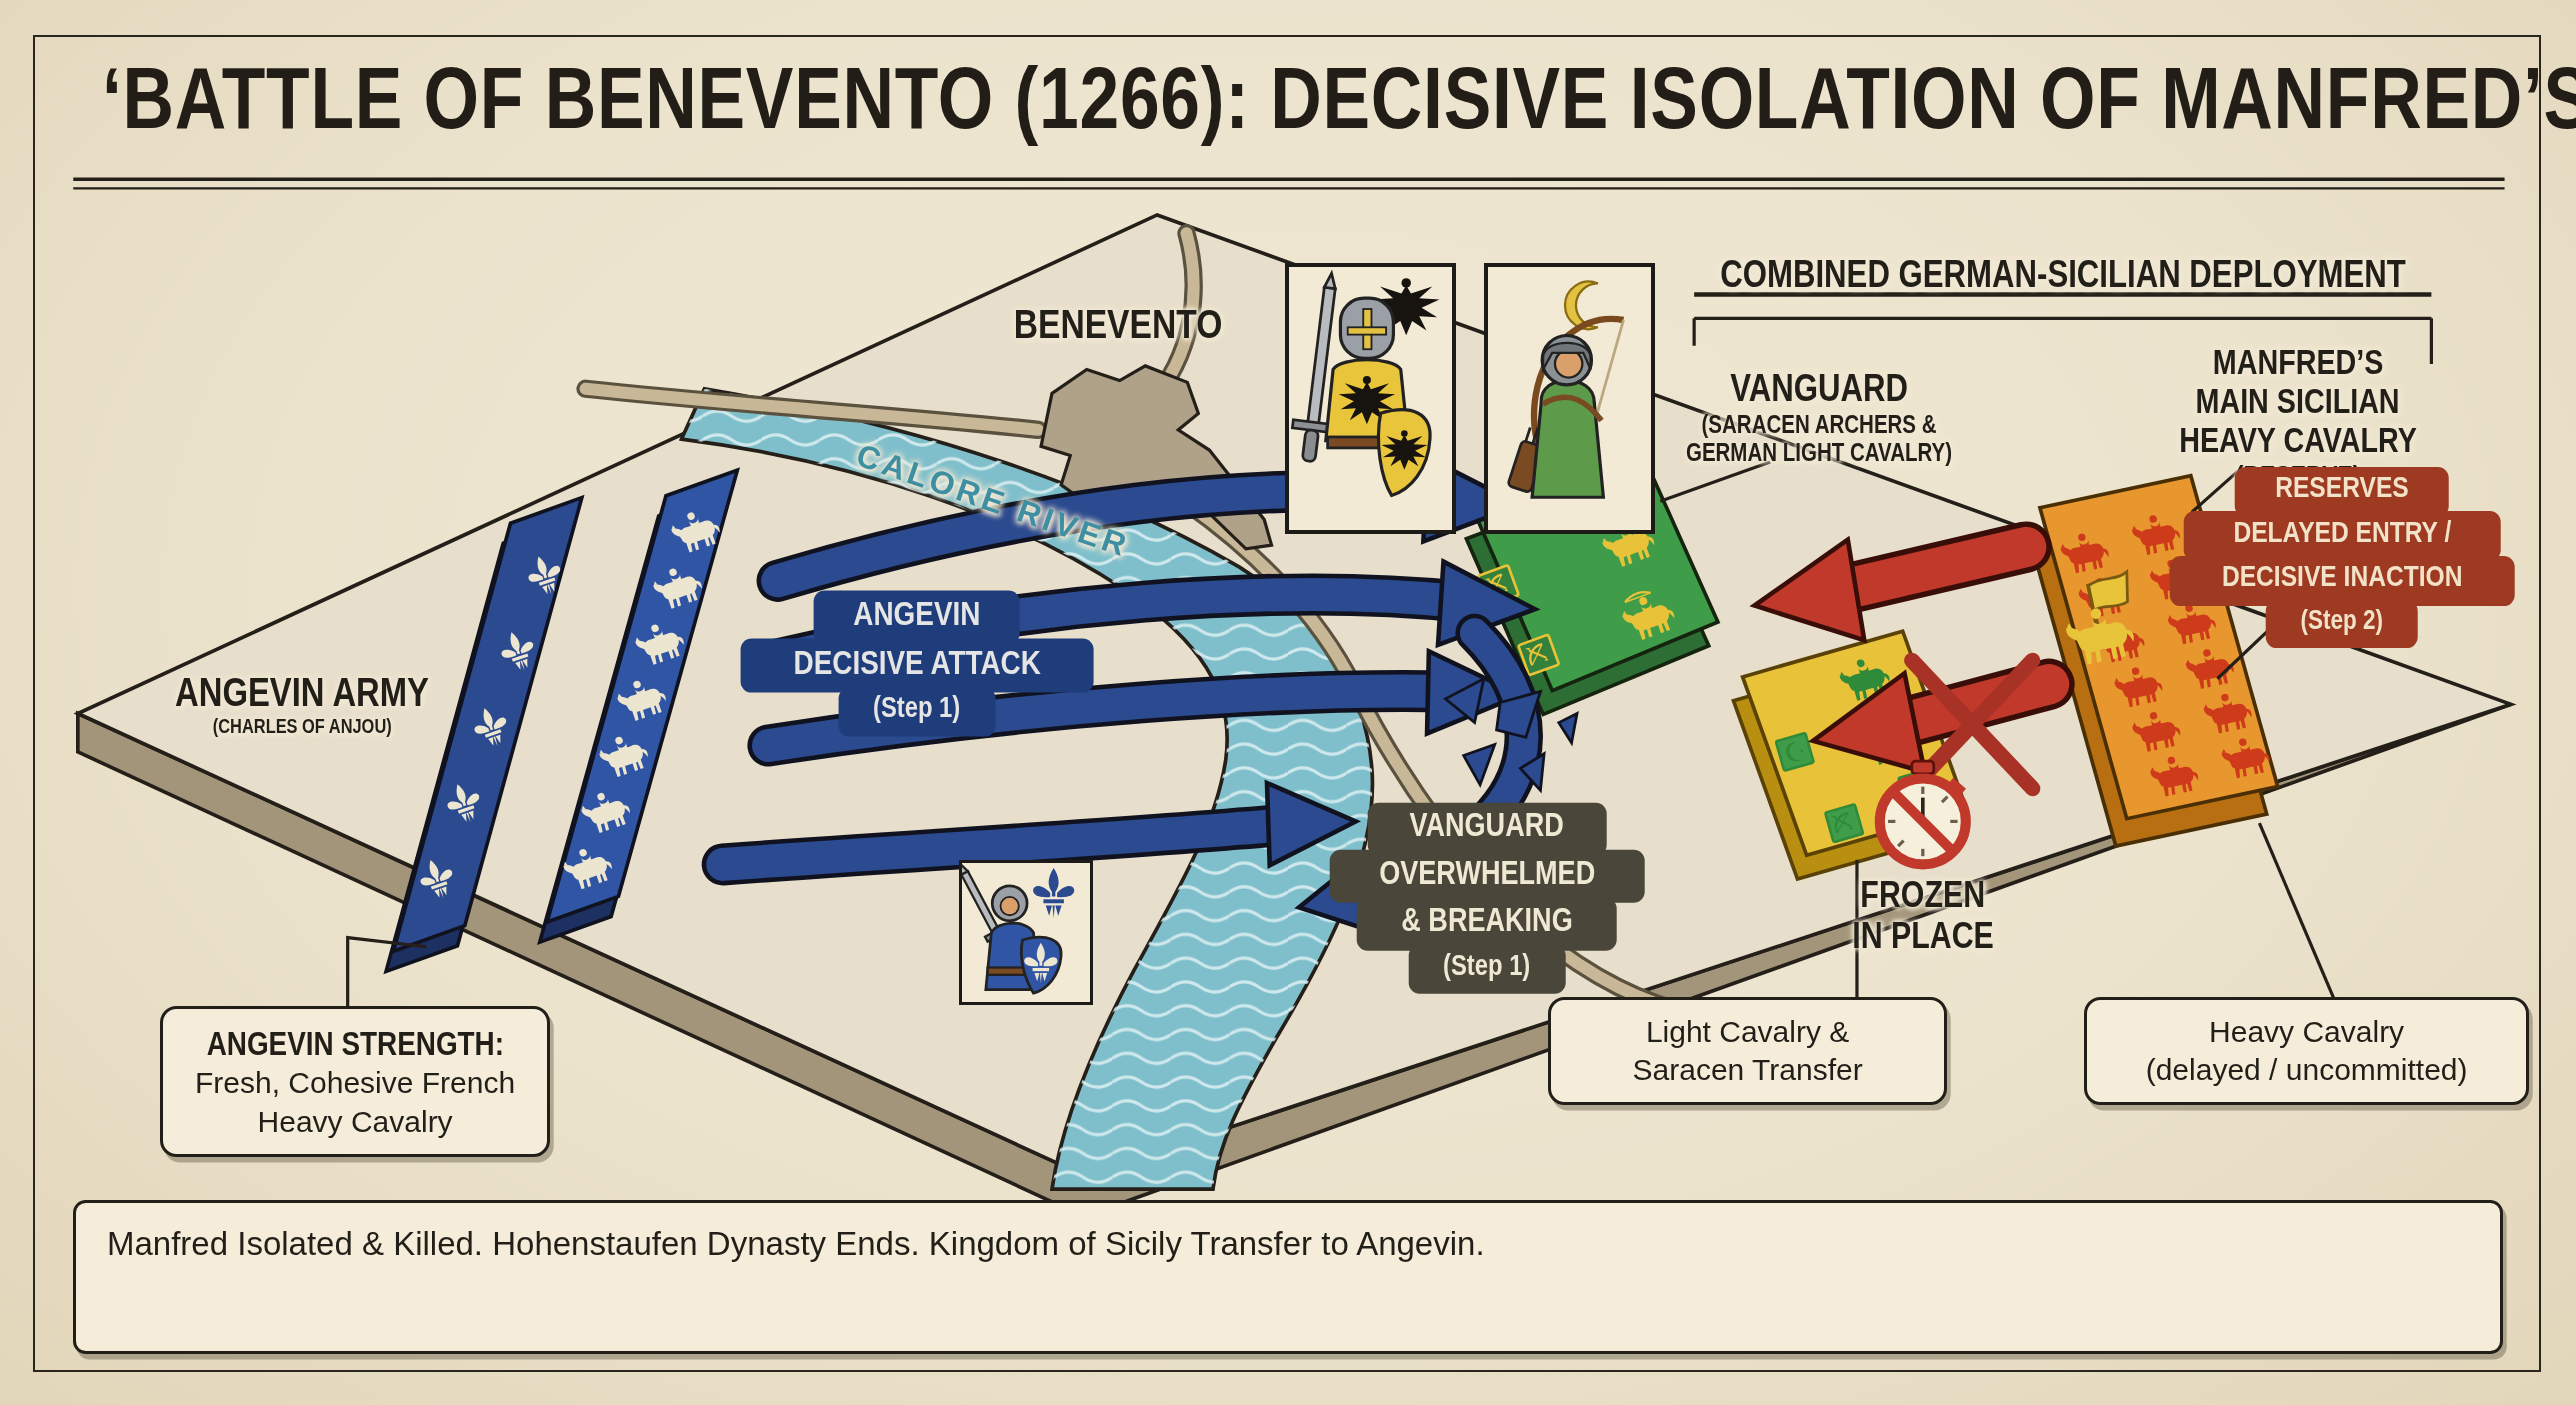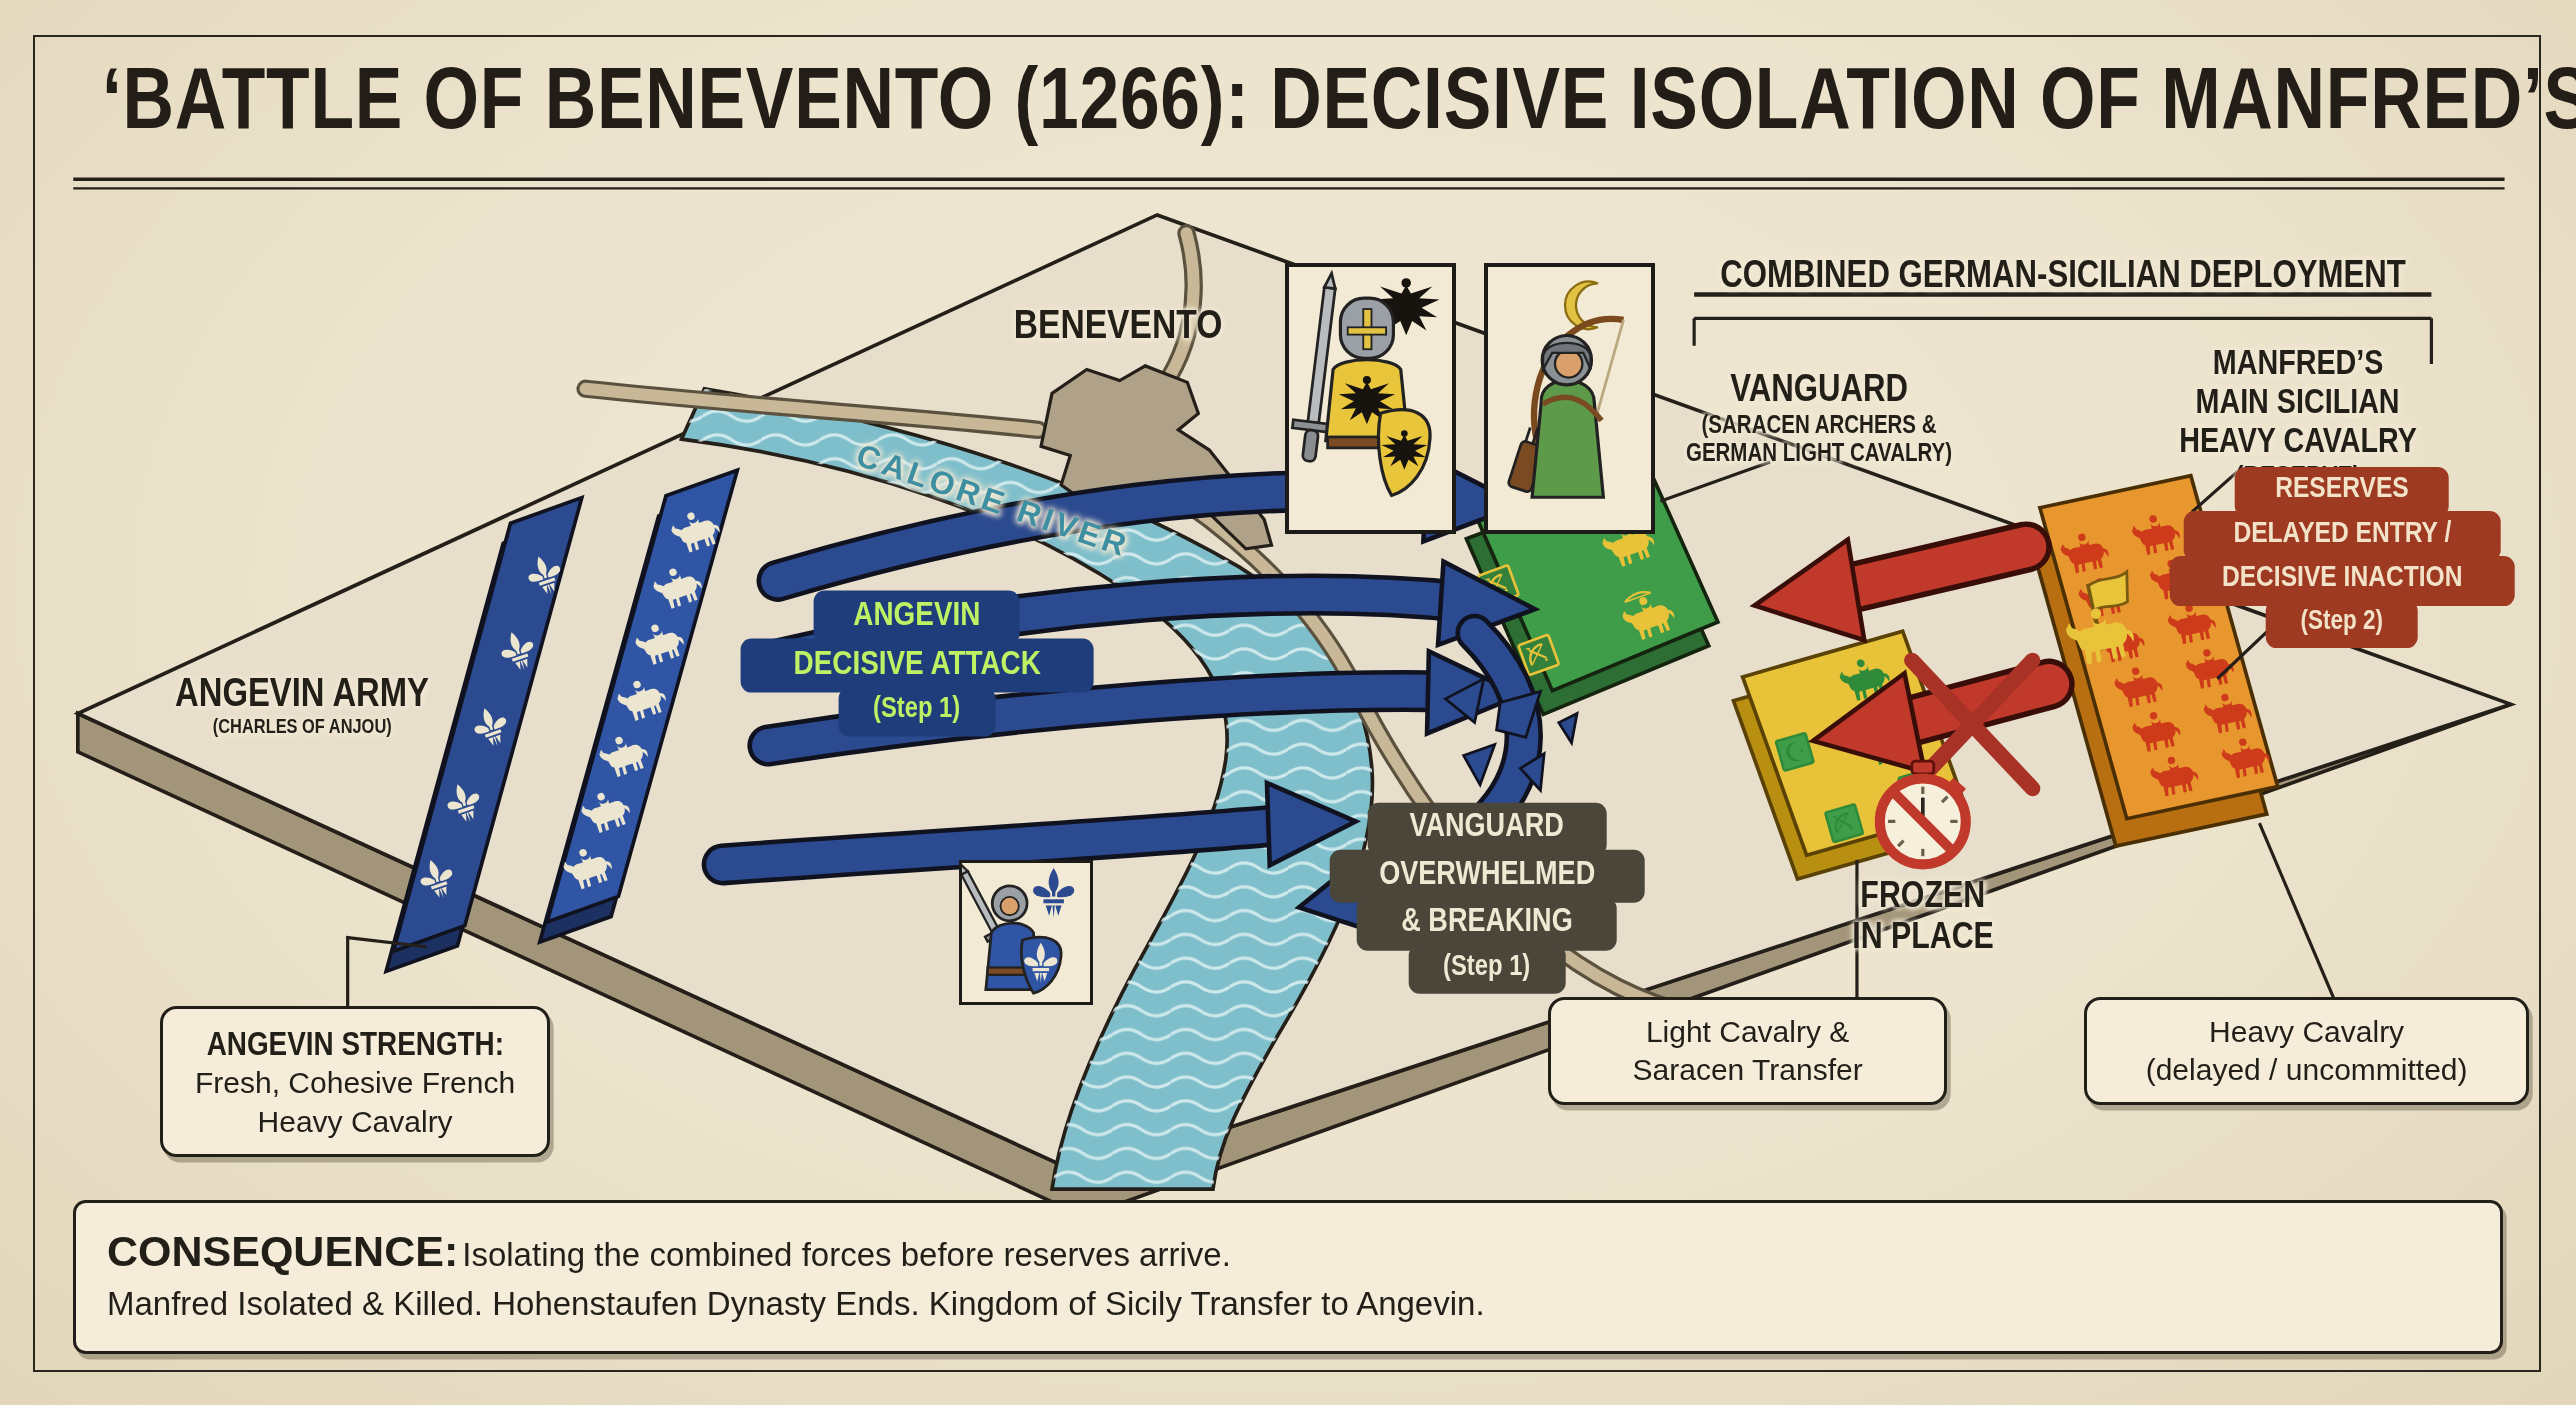--- a/index.html
+++ b/index.html
@@ -304,21 +304,21 @@
   <div class="sub"><span class="cx">GERMAN LIGHT CAVALRY)</span></div>
 </div>
 
 <div class="abs ctr maplabel halo" style="left:2298px;top:416px;">
   <div style="font-size:35px;"><span class="cx">MANFRED’S</span></div>
   <div style="font-size:35px;"><span class="cx">MAIN SICILIAN</span></div>
   <div style="font-size:35px;"><span class="cx">HEAVY CAVALRY</span></div>
   <div style="font-size:28px;"><span class="cx">(RESERVE)</span></div>
 </div>
 
-<div class="abs ctr badge" style="left:917px;top:666px;color:#bef264;">
+<div class="abs ctr badge" style="left:917px;top:666px;color:#e5e5e5;">
   <span style="background:#1f3d7a;font-size:34px;"><span class="cx">ANGEVIN</span></span>
   <span style="background:#1f3d7a;font-size:34px;"><span class="cx">DECISIVE ATTACK</span></span>
   <span style="background:#1f3d7a;font-size:29px;"><span class="cx">(Step 1)</span></span>
 </div>
 
 <div class="abs ctr badge" style="left:1487px;top:901px;color:#efe9d4;">
   <span style="background:#4a463a;font-size:33px;"><span class="cx">VANGUARD</span></span>
   <span style="background:#4a463a;font-size:33px;"><span class="cx">OVERWHELMED</span></span>
   <span style="background:#4a463a;font-size:33px;"><span class="cx">&amp; BREAKING</span></span>
   <span style="background:#4a463a;font-size:29px;"><span class="cx">(Step 1)</span></span>
@@ -400,21 +400,17 @@
   <div class="bl">Light Cavalry &amp;</div>
   <div class="bl">Saracen Transfer</div>
 </div>
 
 <div class="box" style="left:2084px;top:997px;width:421px;">
   <div class="bl">Heavy Cavalry</div>
   <div class="bl">(delayed / uncommitted)</div>
 </div>
 
 <div class="box" style="left:73px;top:1200px;width:2430px;height:154px;border-radius:12.8px;text-align:left;padding:18.3px 31px;box-sizing:border-box;">
-  <div style="line-height:1.4;">
-    <span style="font-weight:bold;font-size:43px;">CONSEQUENCE:</span>
-    <span style="font-size:33px;">Isolating the combined forces before reserves arrive.</span>
-  </div>
   <div style="font-size:33px;line-height:1.4;">Manfred Isolated &amp; Killed. Hohenstaufen Dynasty Ends. Kingdom of Sicily Transfer to Angevin.</div>
 </div>
 
 </div>
 
 
 </body></html>

